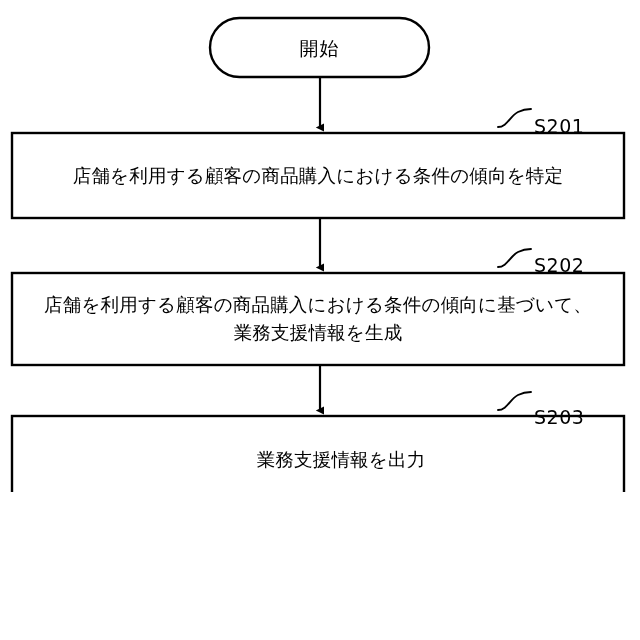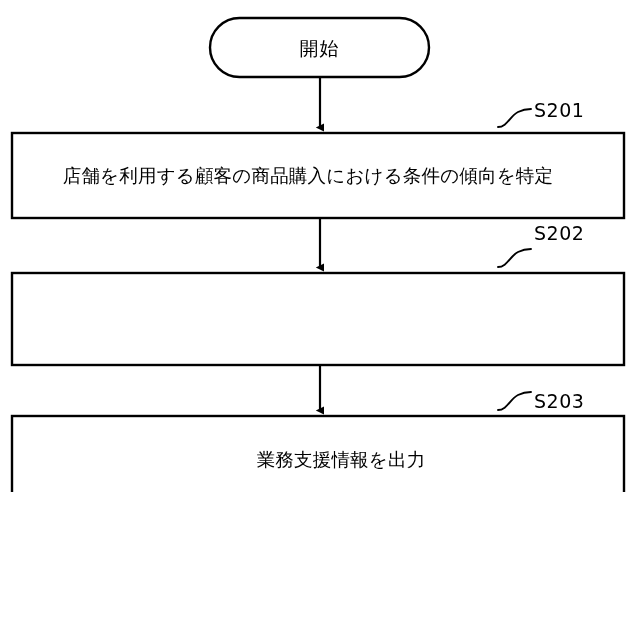--- a/index.html
+++ b/index.html
@@ -43,20 +43,21 @@
   }
   .term-text { font-size: 19px; letter-spacing: 1px; }
   .proc-text { font-size: 18.5px; letter-spacing: 0.2px; }
   .ref-label {
     position: absolute;
     font-family: "DejaVu Sans", "Liberation Sans", sans-serif;
     font-size: 19px;
     letter-spacing: 0.5px;
     color: #000000;
     white-space: pre;
+    margin-top: 16px;
   }
   .text-line { display: block; }
 </style>
 </head>
 <body>
 
 <div id="canvas">
 
   <svg id="diagram-svg" viewBox="0 0 640 640" xmlns="http://www.w3.org/2000/svg">
     <defs>
@@ -82,32 +83,34 @@
 
     <path d="M498,127 C507,127 510,116 518,112 C523,109.5 527,109 531,109" fill="none" stroke="#000000" stroke-width="1.9" stroke-linecap="round"></path>
     <path d="M498,267 C507,267 510,256 518,252 C523,249.5 527,249 531,249" fill="none" stroke="#000000" stroke-width="1.9" stroke-linecap="round"></path>
     <path d="M498,410 C507,410 510,399 518,395 C523,392.5 527,392 531,392" fill="none" stroke="#000000" stroke-width="1.9" stroke-linecap="round"></path>
   </svg>
 
   <div class="node-text term-text" style="left:210px; top:18px; width:219px; height:59px;">
     <span class="text-line">開始</span>
   </div>
 
-  <div class="node-text proc-text" style="left:2px; top:133px; width:612px; height:85px;">
+  <div class="node-text proc-text" style="left:12px; top:133px; width:612px; height:85px;">
     <span class="text-line">店舗を利用する顧客の商品購入における条件の傾向を特定</span>
   </div>
 
   <div class="node-text proc-text" style="left:12px; top:273px; width:612px; height:92px;">
+    <span class="text-line">店舗を利用する顧客の商品購入における条件の傾向に基づいて、</span>
+    <span class="text-line">業務支援情報を生成</span>
   </div>
 
   <div class="node-text proc-text" style="left:12px; top:416px; width:612px; height:87px;margin-left:23px;">
     <span class="text-line">業務支援情報を出力</span>
   </div>
 
   <div class="node-text term-text" style="left:210px; top:564px; width:219px; height:59px;">
     <span class="text-line">終了</span>
   </div>
 
   <div class="ref-label" style="left:534px; top:99px;">S201</div>
-  <div class="ref-label" style="left:534px; top:222px;">S202</div>
+  <div class="ref-label" style="left:534px; top:238px;">S202</div>
   <div class="ref-label" style="left:534px; top:390px;">S203</div>
 
 </div>
 
 </body></html>

